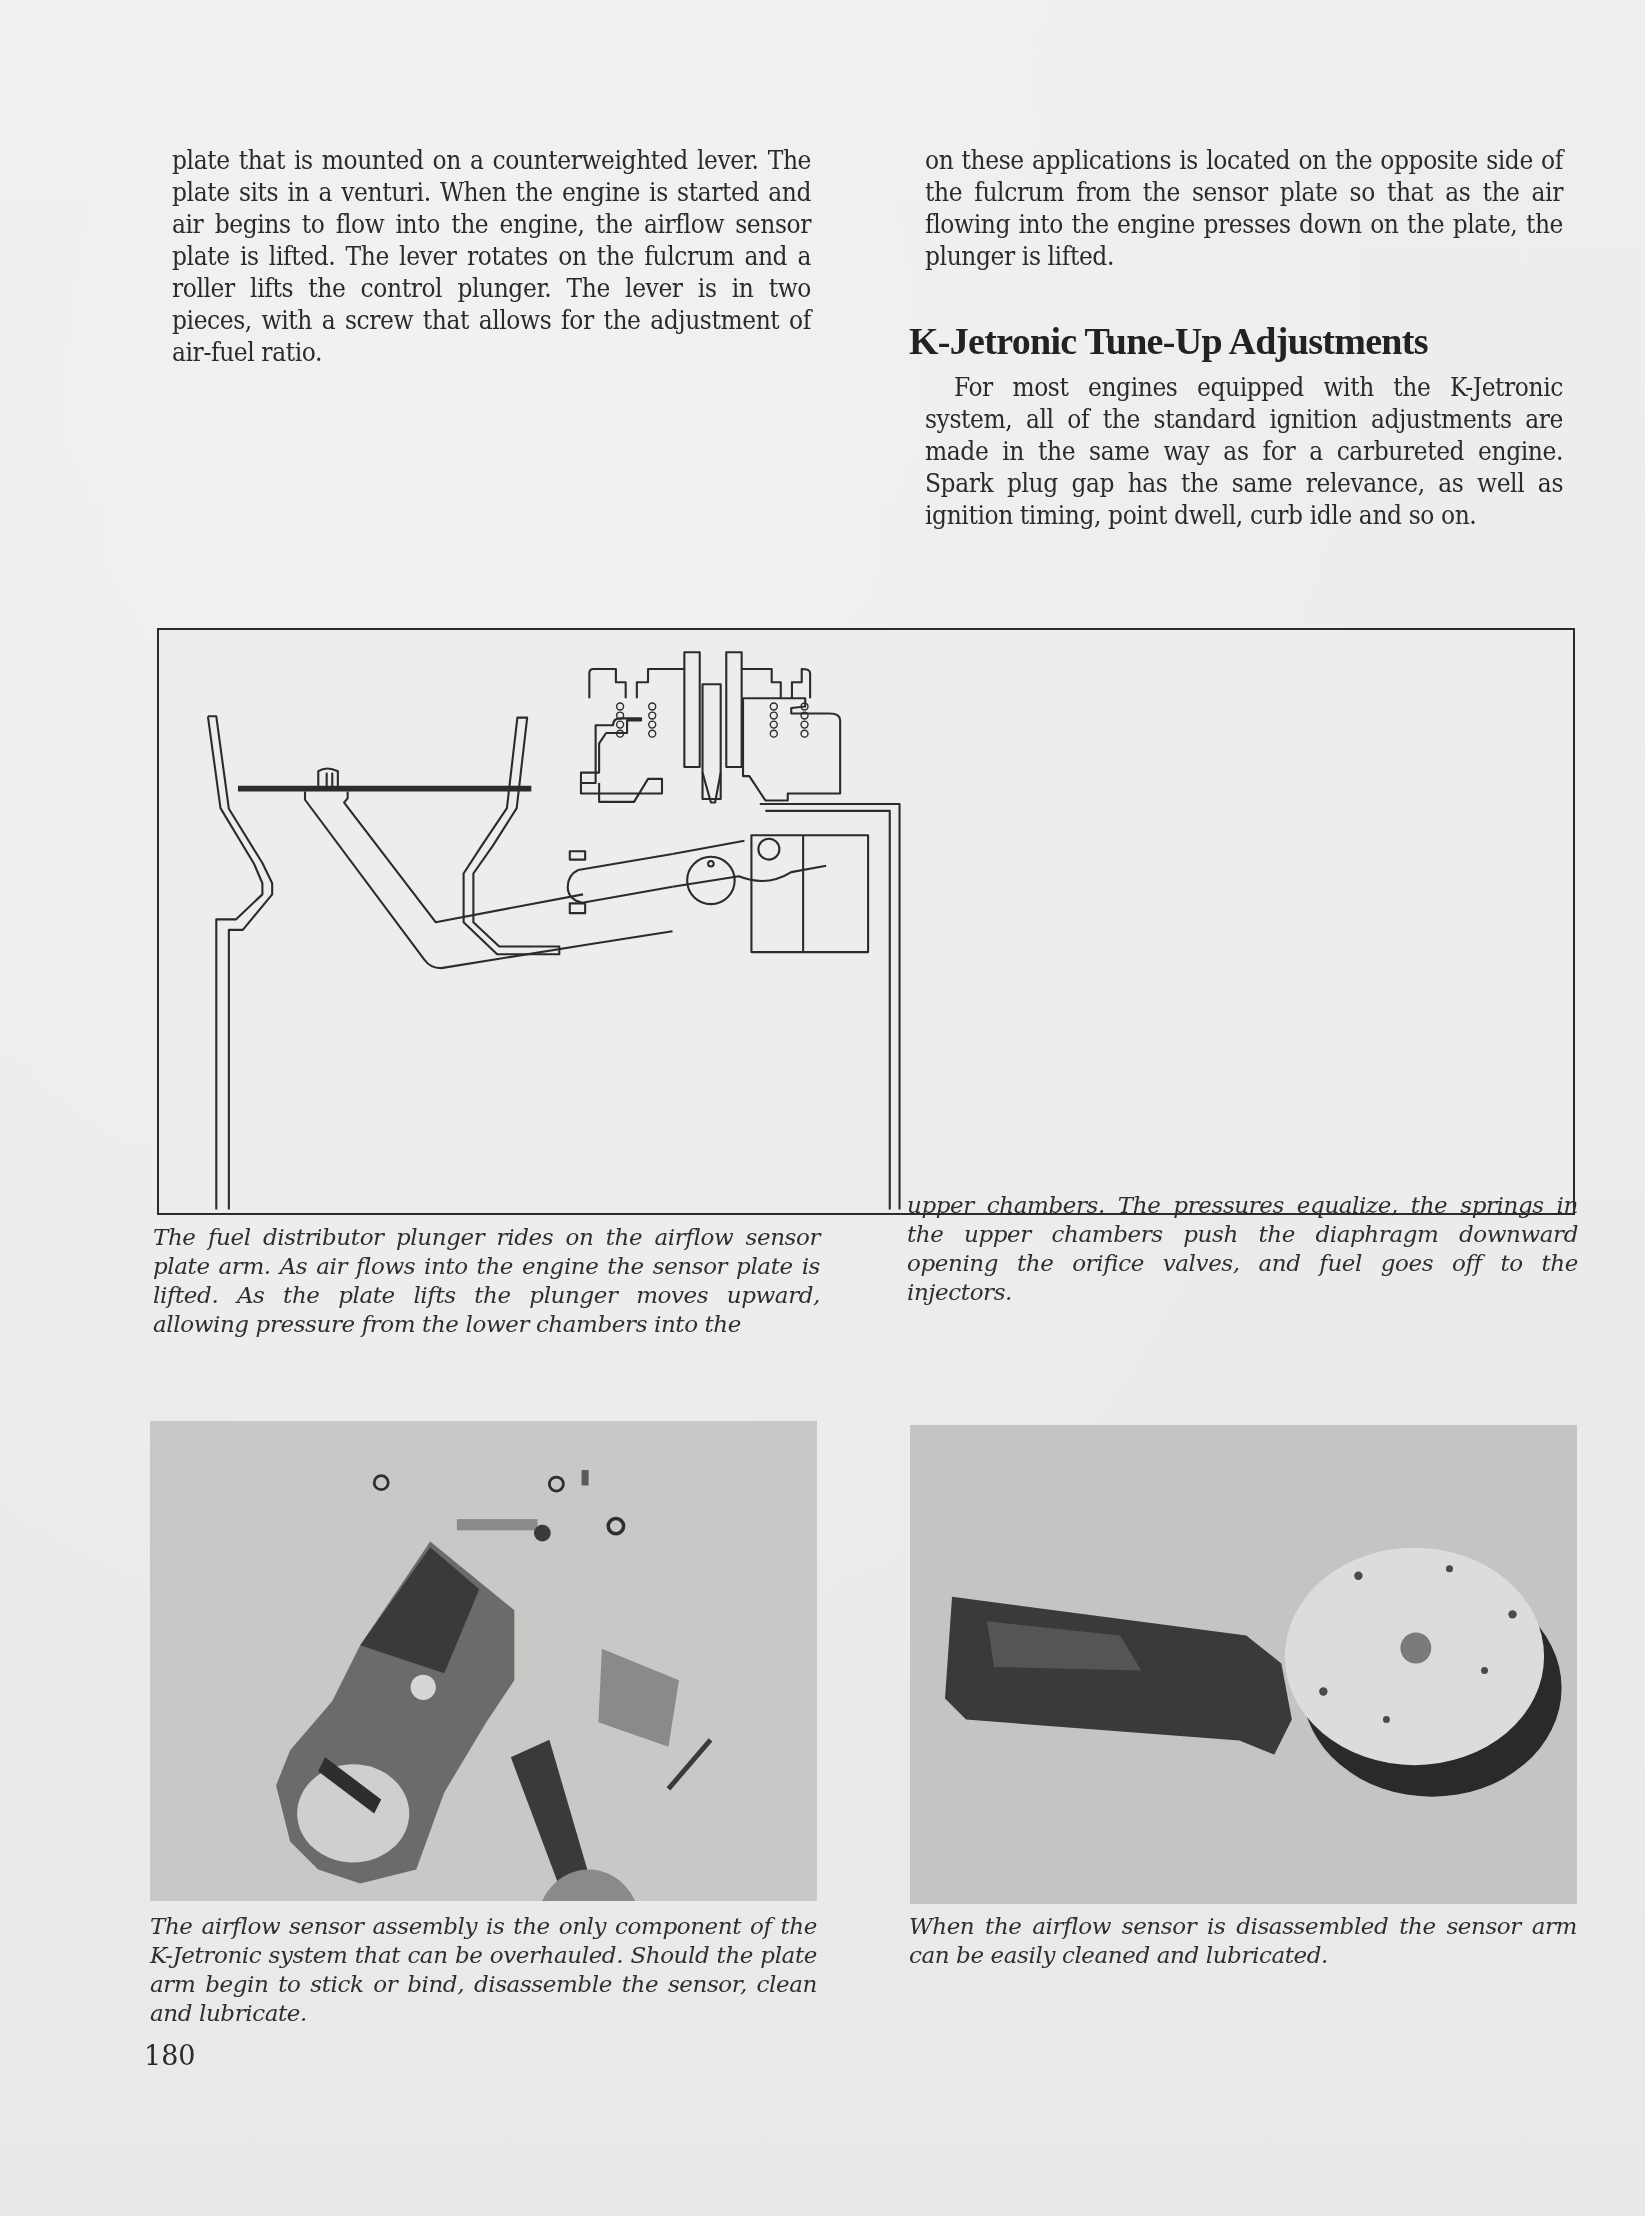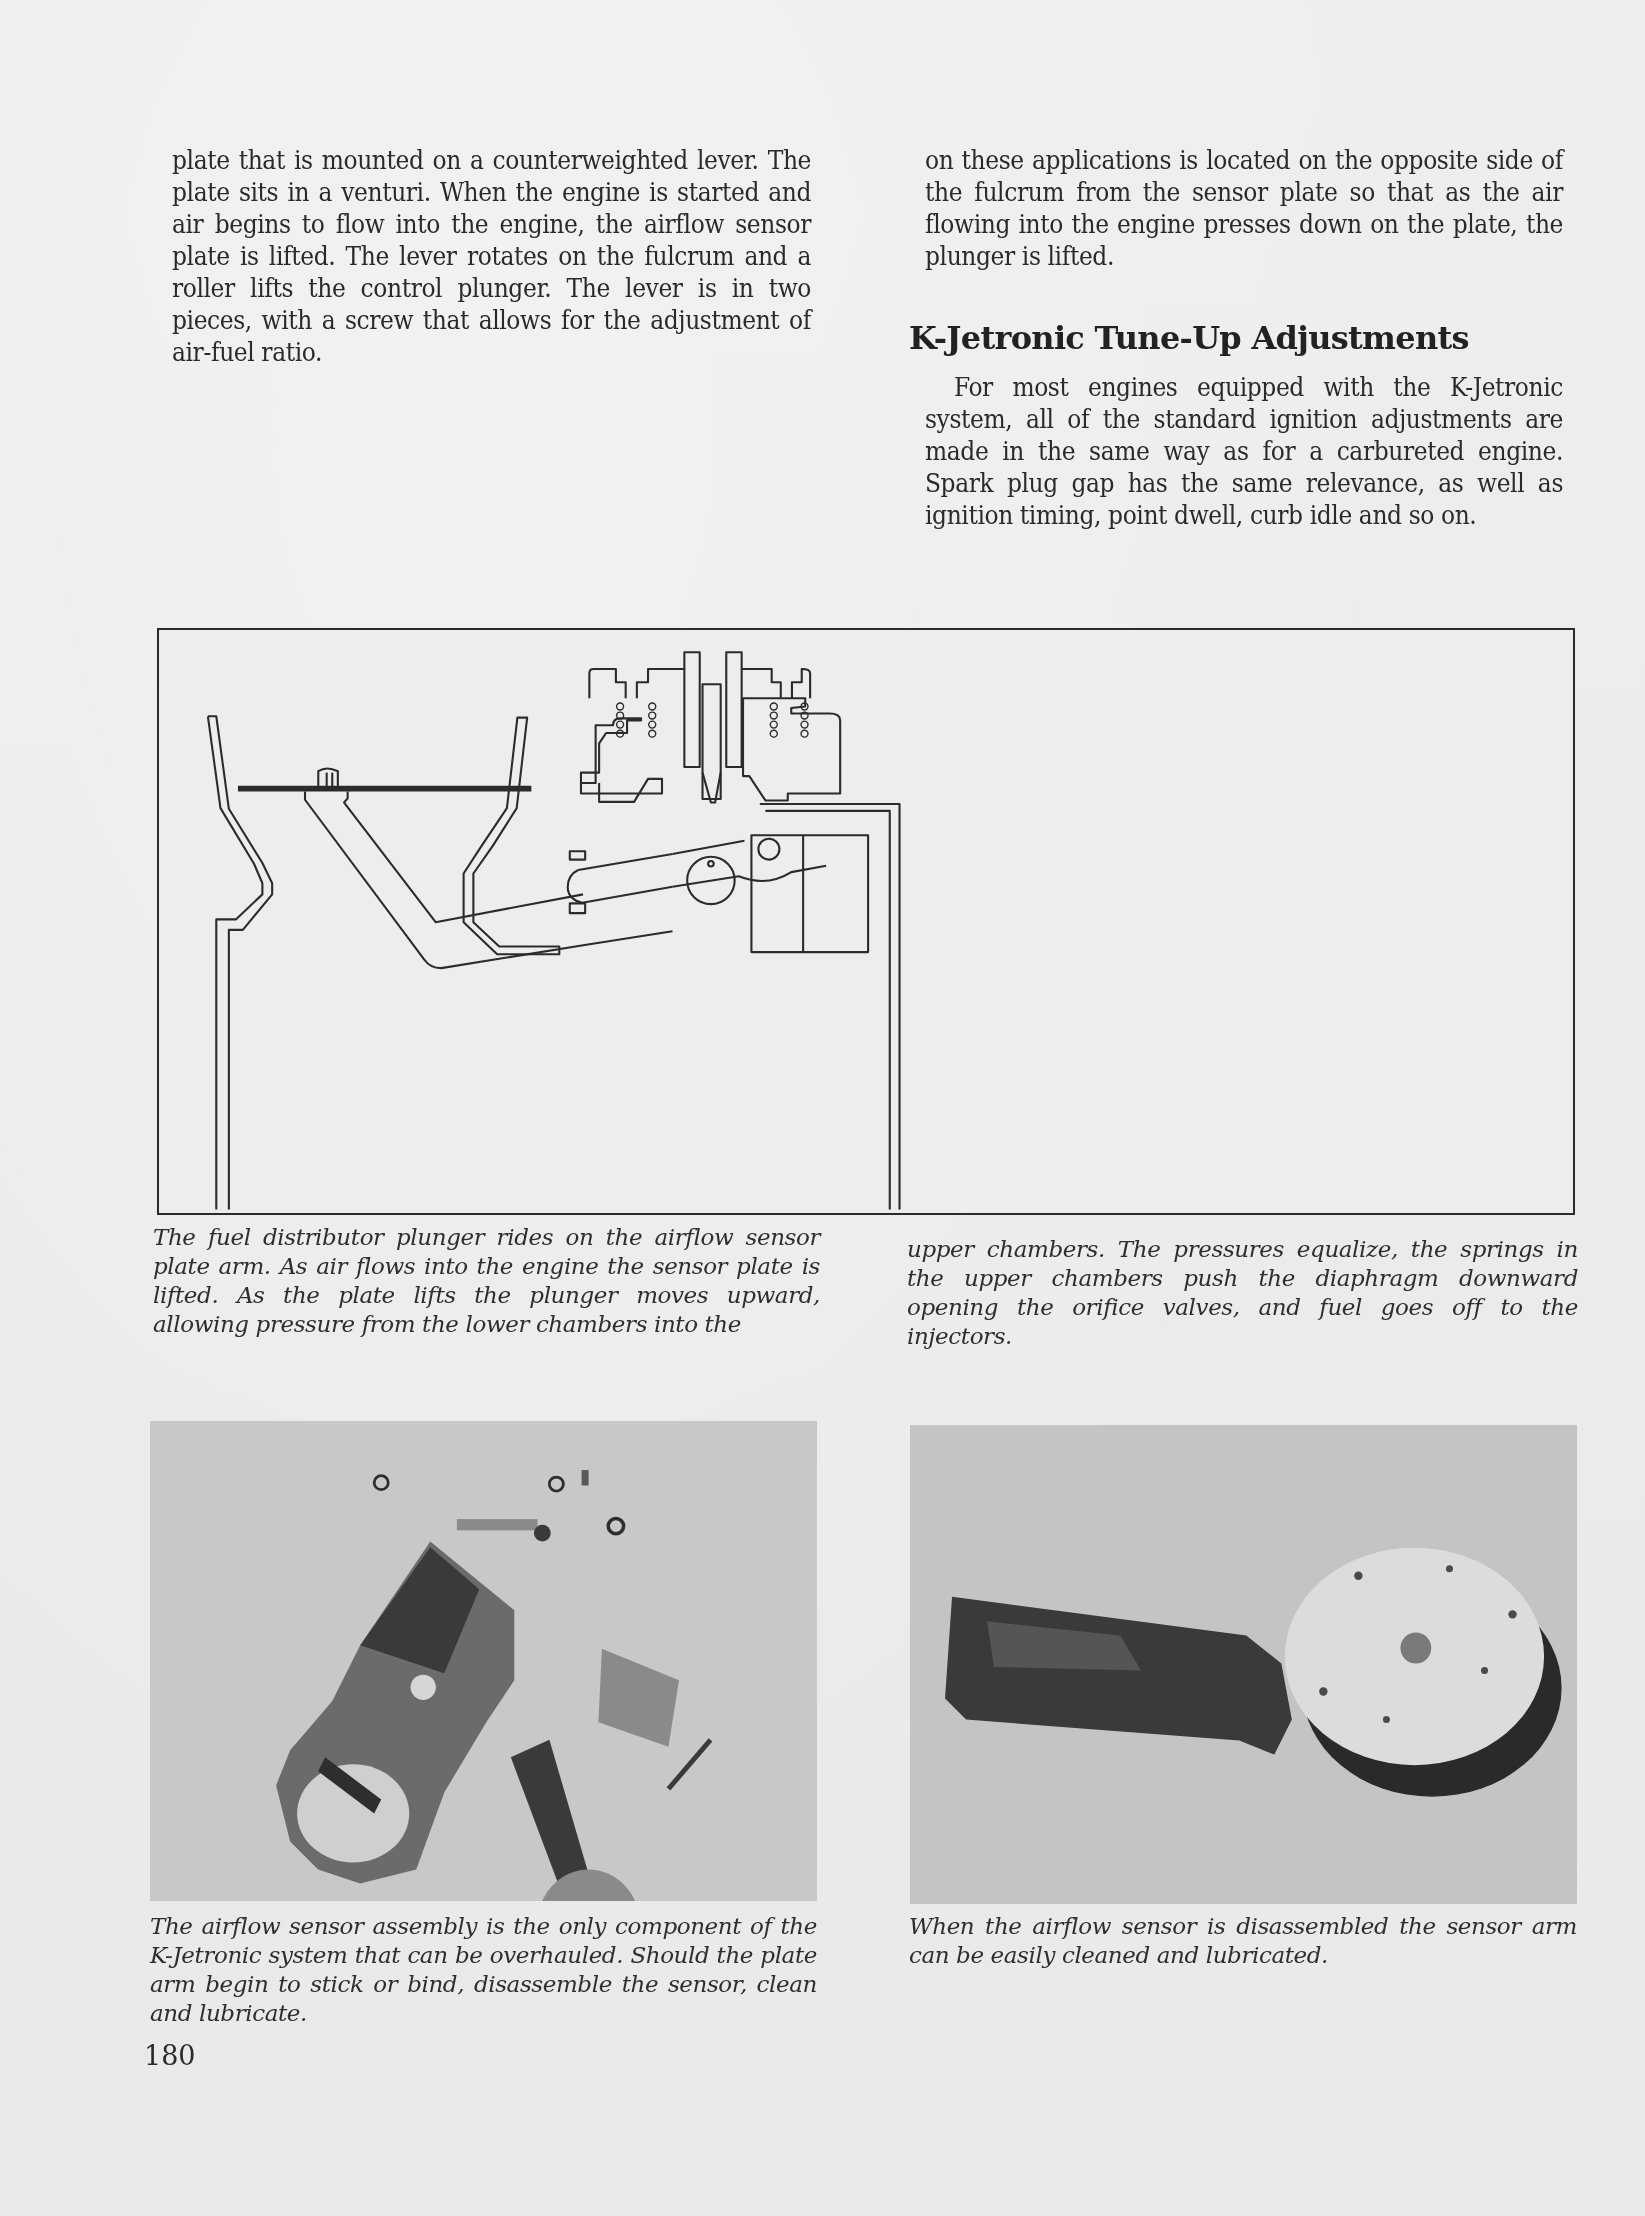--- a/index.html
+++ b/index.html
@@ -23,22 +23,23 @@
     text-align: justify;
     letter-spacing: -0.4px;
     font-stretch: condensed;
   }
   .col p { margin: 16px; }
   .col p.indent { text-indent: 29px; }
   .col-left { left: 156px; top: 128px; width: 671px; }
   .col-right { left: 909px; top: 128px; width: 670px; }
   .heading {
     position: absolute; left: 909px; top: 319px; width: 670px;
-    font-weight: bold; font-size: 32px; letter-spacing: -0.7px;
+    font-weight: bold; font-size: 38px; letter-spacing: -0.7px;
     color: #222;
+    font-family: Liberation Serif, serif;
   }
   .col-right-2 { left: 909px; top: 355px; width: 670px; }
 
   .diagram {
     position: absolute; left: 157px; top: 628px; width: 1418px; height: 587px;
     border: 2.8px solid #2b2b2b; box-sizing: border-box;
     background: #ededeb;
   }
   .diagram svg { position: absolute; left: 0; top: 0; width: 100%; height: 100%; }
 
@@ -46,21 +47,21 @@
     position: absolute;
     font-style: italic;
     font-size: 23px;
     line-height: 29px;
     text-align: justify;
     letter-spacing: -0.4px;
     color: #2e2e2e;
   }
   .caption p { margin: 0; }
   .cap-diag-left { left: 153px; top: 1223px; width: 667px; }
-  .cap-diag-right { left: 907px; top: 1235px; width: 671px; }
+  .cap-diag-right { left: 907px; top: 1191px; width: 671px; }
   .cap-photo-left { left: 150px; top: 1912px; width: 667px; }
   .cap-photo-right { left: 909px; top: 1912px; width: 668px; }
 
   .photo {
     position: absolute;
     background: #c9c9c7;
     overflow: hidden;
   }
   .photo svg { width: 100%; height: 100%; display: block; }
   .photo-left { left: 150px; top: 1421px; width: 667px; height: 480px; }

